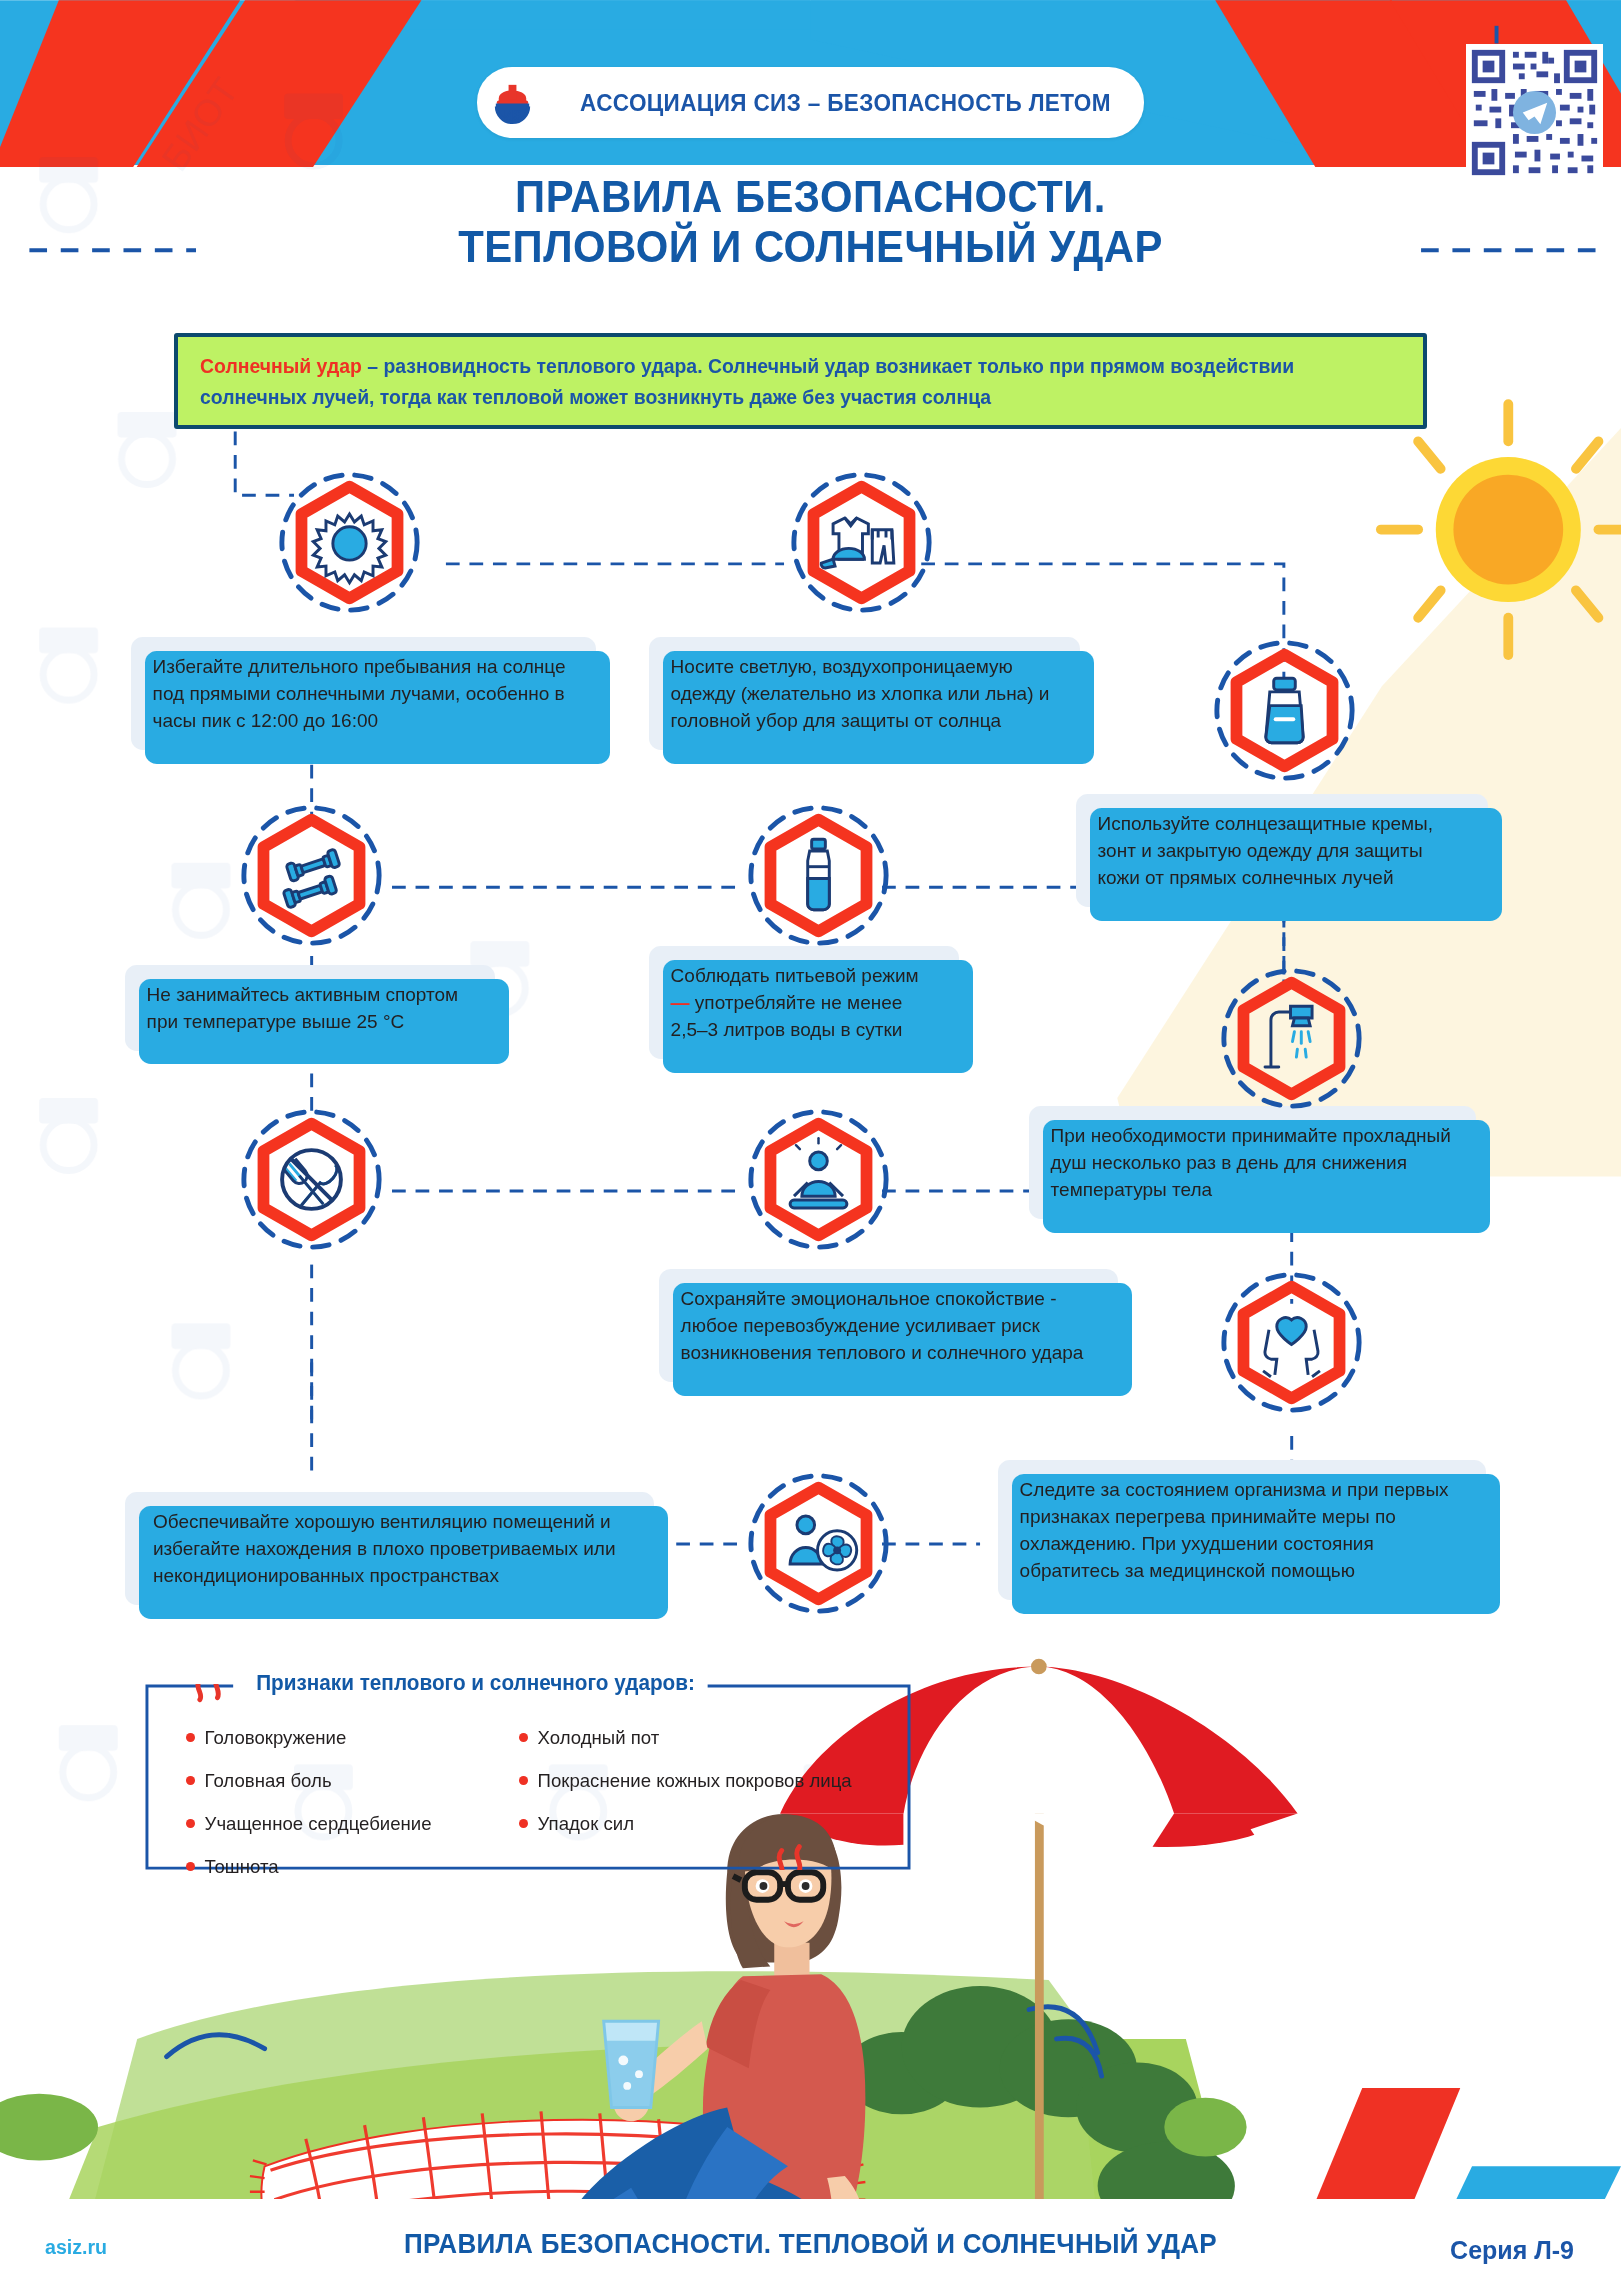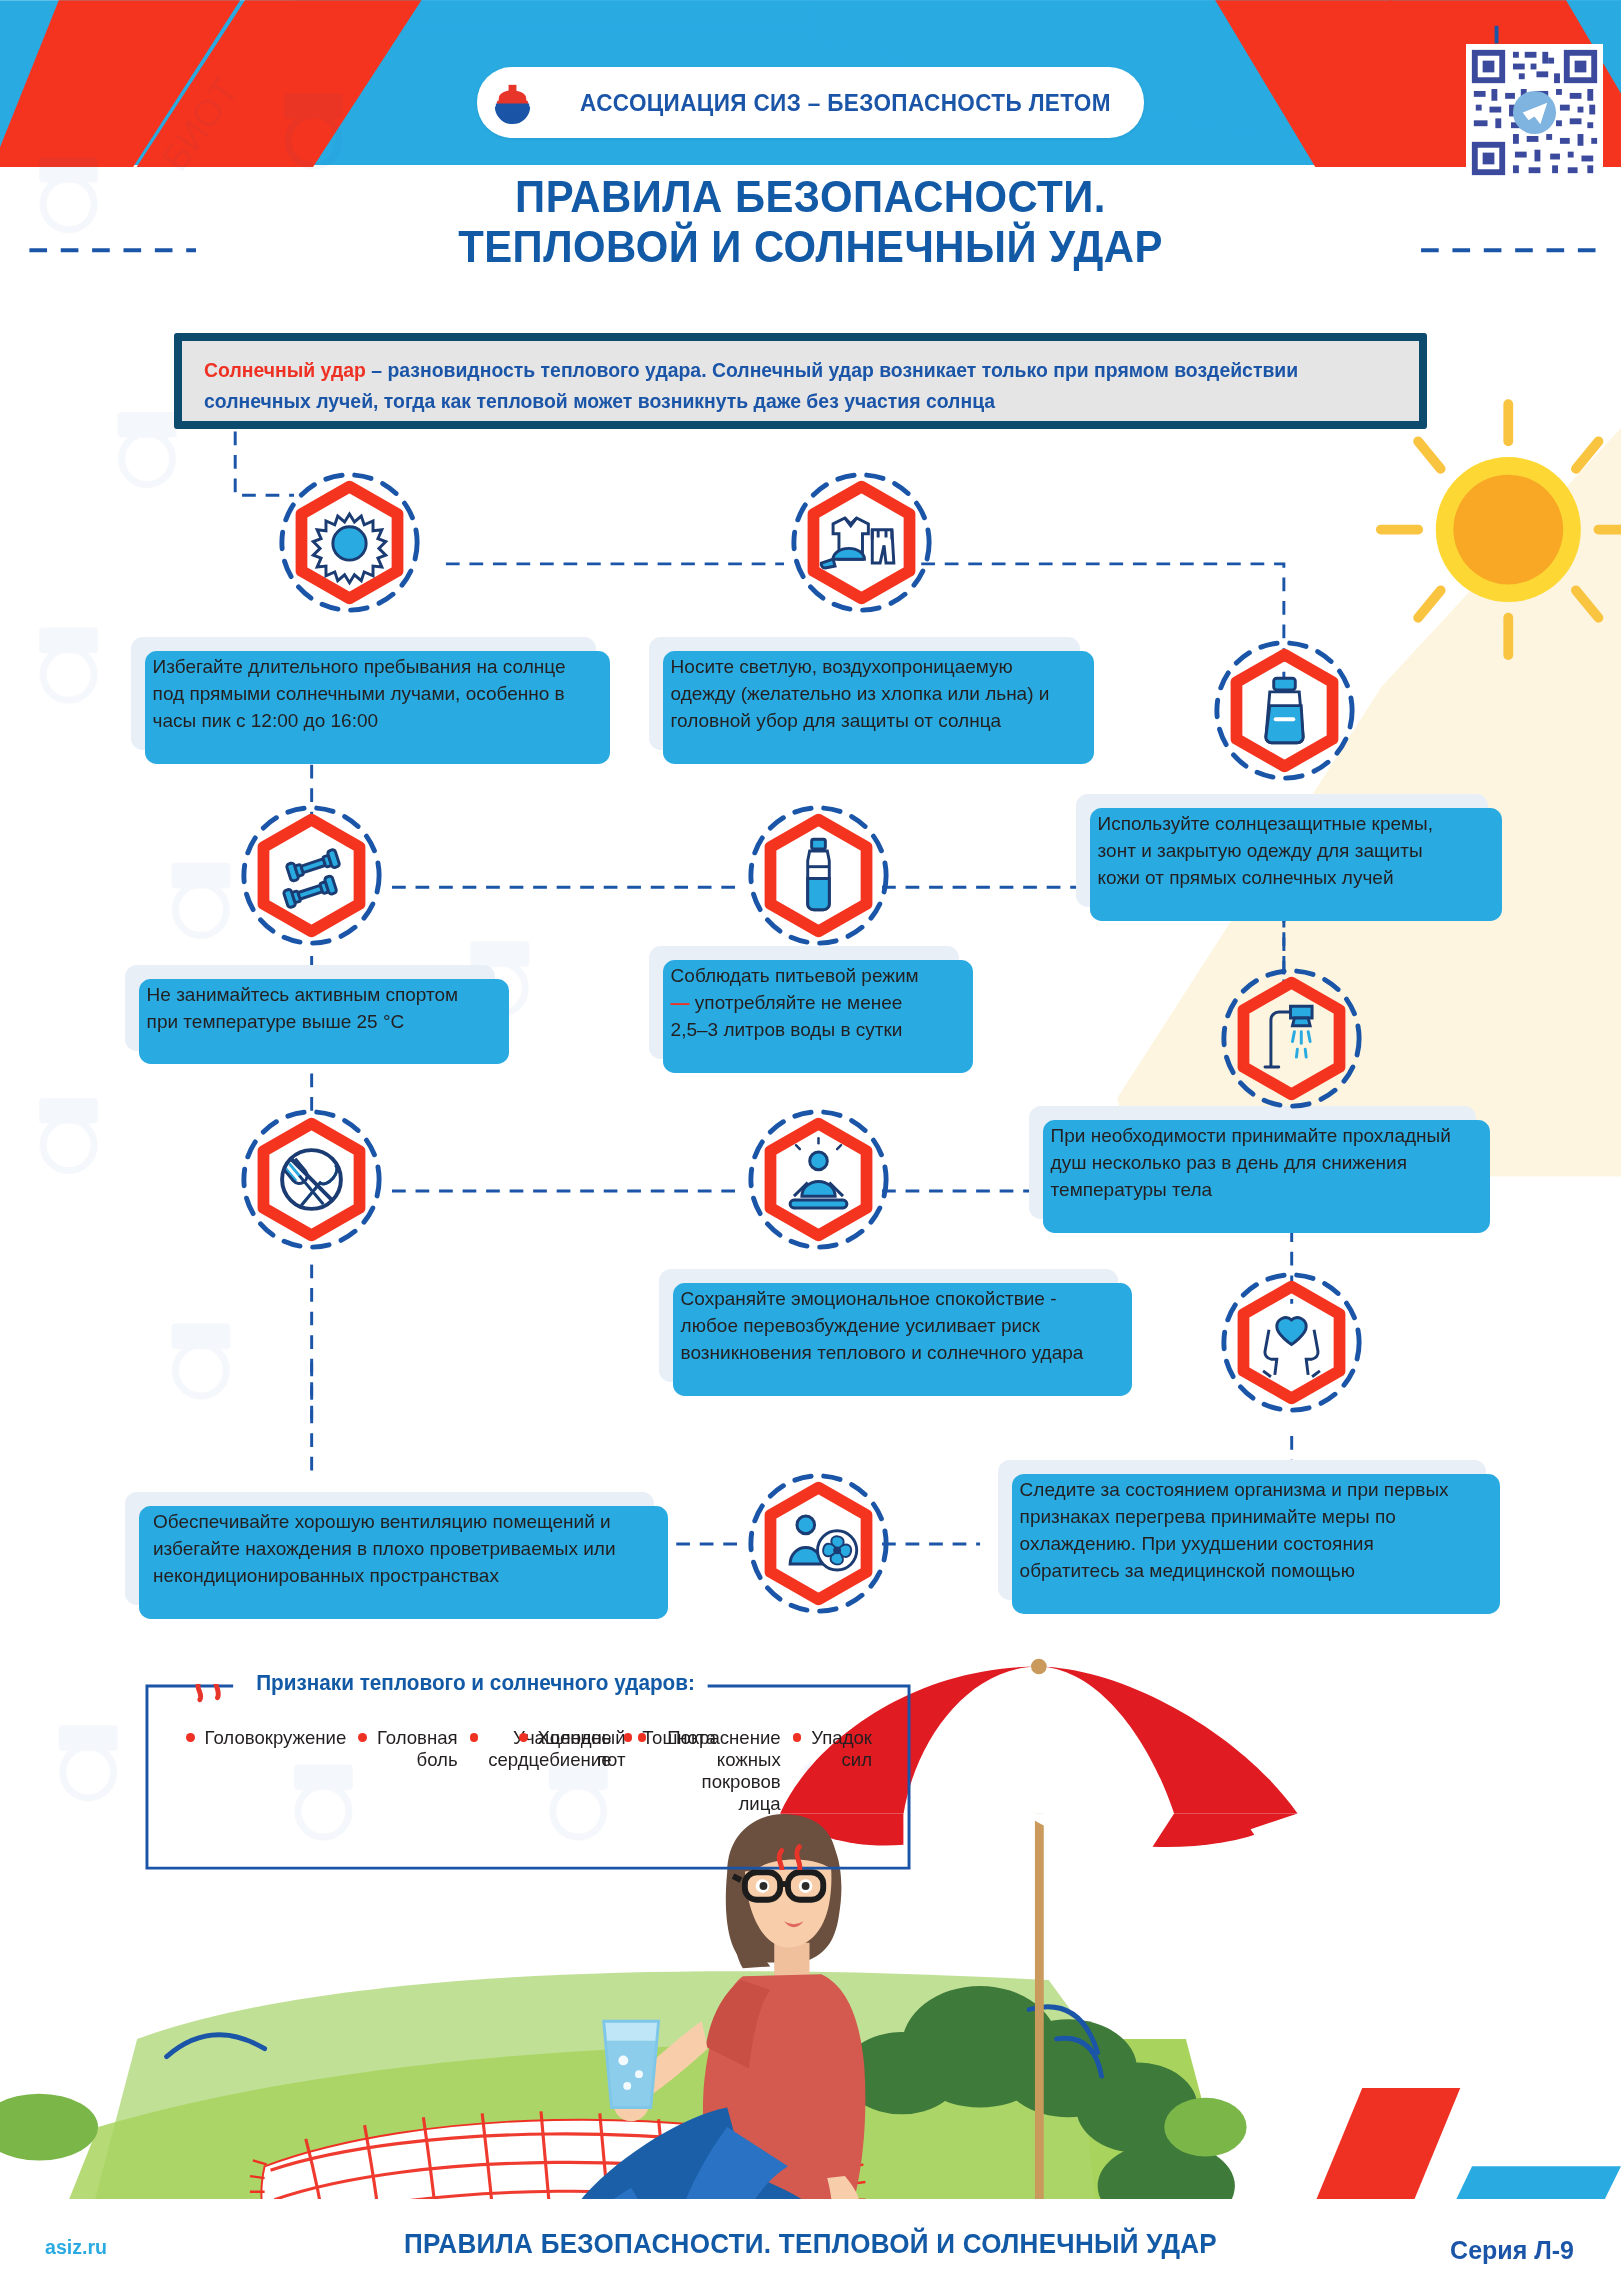--- a/index.html
+++ b/index.html
@@ -37,21 +37,21 @@
     font-size:45px;letter-spacing:0.5px;
     transform:scaleX(.93);
   }
   .main-title .l2{font-size:45px;}
 
   .qr-wrap{position:absolute;right:17.6px;top:44px;width:137px;height:137px;z-index:25;}
 
   
   .intro{
     position:absolute;left:174px;top:333px;width:1253px;height:96px;
-    border:8px solid #0c4a6e;border-radius:2.9px;background:#e5e5e5;
+    border:4px solid #0c4a6e;border-radius:2.9px;background:#bef264;
     box-sizing:border-box;padding:13.7px 21.6px;z-index:18;
   }
   .intro p{
     margin:0;font-size:20px;line-height:1.55;color:#1b55a8;font-weight:bold;
     transform:scaleX(.97);transform-origin:left center;
   }
   .intro .hl{color:#ef3124;}
 
   
   .lines{position:absolute;left:0;top:0;width:1621px;height:2293px;z-index:5;pointer-events:none;}
@@ -77,21 +77,21 @@
   .symptoms{
     position:absolute;left:145px;top:1684px;width:766px;height:186px;z-index:16;
   }
   .sym-border{position:absolute;inset:0;}
   .sym-title{
     position:absolute;left:98px;top:-13.7px;background:#ffffff;padding:0 13.7px;
     color:#1259a6;font-size:21.6px;font-weight:bold;white-space:nowrap;
     transform:scaleX(.96);transform-origin:left center;
   }
   .sym-cols{position:absolute;left:41px;top:43px;display:flex;gap:39px;}
-  .sym-col{display:flex;flex-direction:row;gap:12px;text-align:right;}
+  .sym-col{display:flex;flex-direction:column;gap:21px;}
   .sym-item{display:flex;align-items:baseline;gap:9.8px;font-size:18.6px;color:#231f20;}
   .sym-item .dot{
     width:8.8px;height:8.8px;border-radius:50%;background:#ef3124;flex:0 0 auto;
     position:relative;top:-2px;
   }
   .sym-col.c1{width:294px;}
   .sym-col.c2{width:353px;}
 
   
   .footer{position:absolute;left:0;bottom:0;width:1621px;height:94px;background:#ffffff;z-index:30;}

